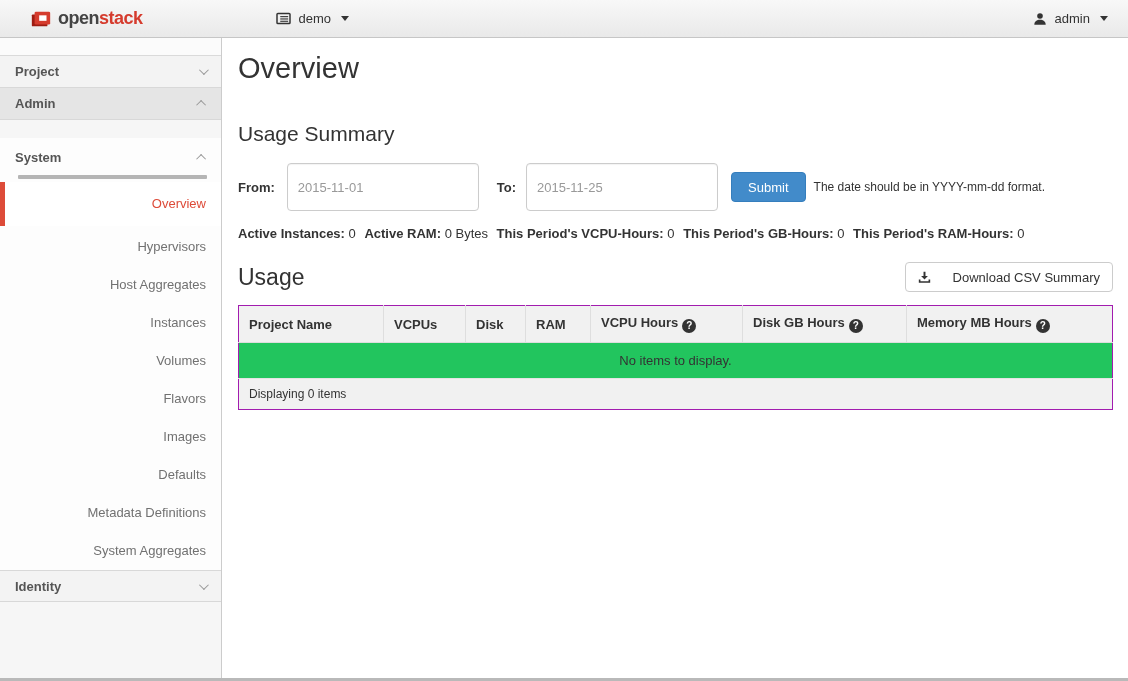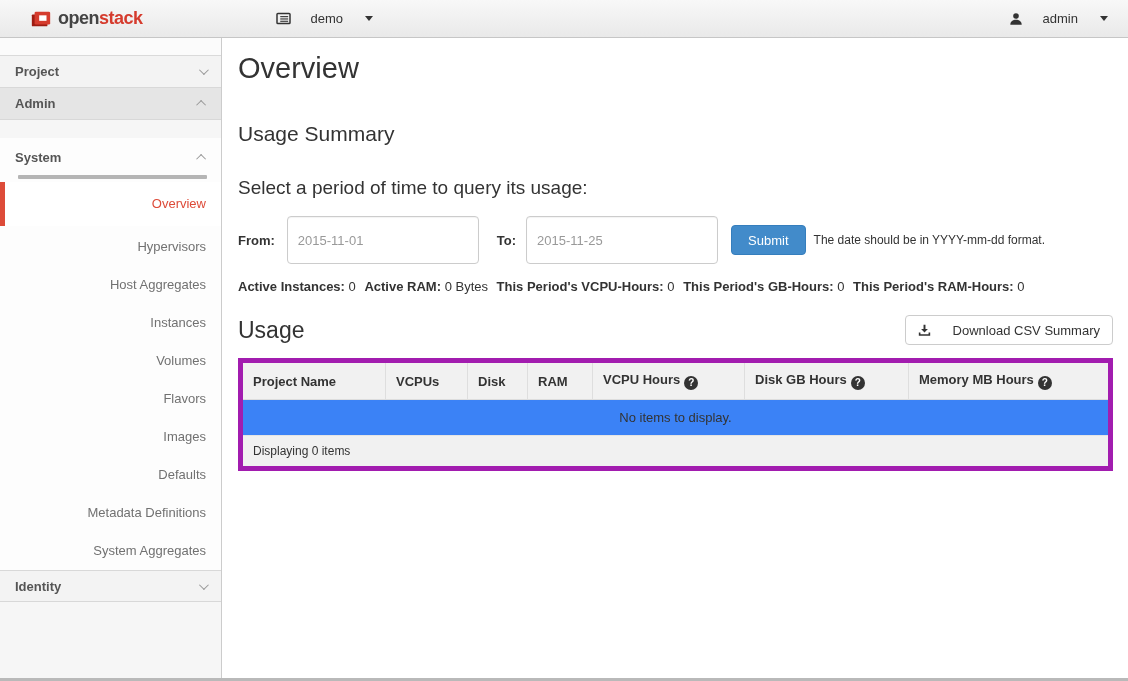--- a/index.html
+++ b/index.html
@@ -13,21 +13,21 @@
   .navbar {
     height:38px; display:flex; align-items:center;
     background:linear-gradient(#f8f8f8,#e9e9e9);
     border-bottom:1px solid #c6c6c6; padding:0 20px 0 30px;
   }
   .brand { display:flex; align-items:center; gap:6px; cursor:pointer; }
   .brand-text { font-size:18px; font-weight:bold; letter-spacing:-0.5px; }
   .brand-open { color:#444; }
   .brand-stack { color:#d53b2d;text-align:center; }
   .nav-dropdown {
-    display:flex; align-items:center; gap:20px; cursor:pointer;
+    display:flex; align-items:center; gap:8px; cursor:pointer;
     color:#333; font-size:13px;
   }
   .nav-demo { margin-left:133px; }
   .nav-user { margin-left:auto; }
   .caret {
     width:0; height:0; border-left:4px solid transparent;
     border-right:4px solid transparent; border-top:5px solid #333;
     display:inline-block; margin-left:2px;
   }
 
@@ -96,36 +96,36 @@
   .usage-title { font-size:23px; font-weight:400; }
   .download-btn {
     height:30px; padding:0 12px; background:#fff; border:1px solid #ccc;
     border-radius:4px; font-size:13px; color:#333; cursor:pointer;
     display:inline-flex; align-items:center; gap:22px;
     font-family:"Liberation Sans","DejaVu Sans",sans-serif;
   }
 
   table.usage-table {
     width:100%; margin-top:13px; border-collapse:collapse;
-    border:5px solid #a21caf; font-size:13px;padding-left:24px;
+    border:1px solid #a21caf; font-size:13px;padding-left:24px;
   }
   .usage-table th {
     background:#f1f1f1; text-align:left; font-weight:bold; color:#333;
     padding:9px 10px; border-bottom:1px solid #ddd; border-left:1px solid #dedede;
     white-space:nowrap; cursor:pointer;
   }
   .usage-table th:first-child { border-left:none; }
   .help-icon {
     display:inline-block; width:14px; height:14px; border-radius:50%;
     background:#333; color:#fff; font-size:10px; font-weight:bold;
     text-align:center; line-height:14px; margin-left:4px; vertical-align:-2px;
   }
   .help-icon::after { content:"?"; }
   .usage-table td.empty-cell {
-    text-align:center; padding:10px; background:#3b82f6;
+    text-align:center; padding:10px; background:#22c55e;
     border-bottom:1px solid #e4e4e4; color:#333;
   }
   .usage-table td.footer-cell { background:#f1f1f1; padding:8px 10px; font-size:12px; }
 
   .bottom-edge { position:fixed; left:0; right:0; bottom:0; height:3px; background:#b9b9b9; }
   .icon-svg { display:block; }
 </style>
 </head>
 <body>
 
@@ -200,21 +200,20 @@
 
   <div class="side-header identity">
     <span>Identity</span>
     <span class="chev down"></span>
   </div>
 </div>
 
 <div class="main">
   <div class="page-title">Overview</div>
   <div class="usage-summary">Usage Summary</div>
-  <div class="query-prompt">Select a period of time to query its usage:</div>
 
   <div class="form-row">
     <span class="form-label">From:</span>
     <input class="date-input" type="text" value="2015-11-01" style="">
     <span class="form-label to-label">To:</span>
     <input class="date-input" type="text" value="2015-11-25" style="">
     <button class="submit-btn">Submit</button>
     <span class="format-hint">The date should be in YYYY-mm-dd format.</span>
   </div>
 

